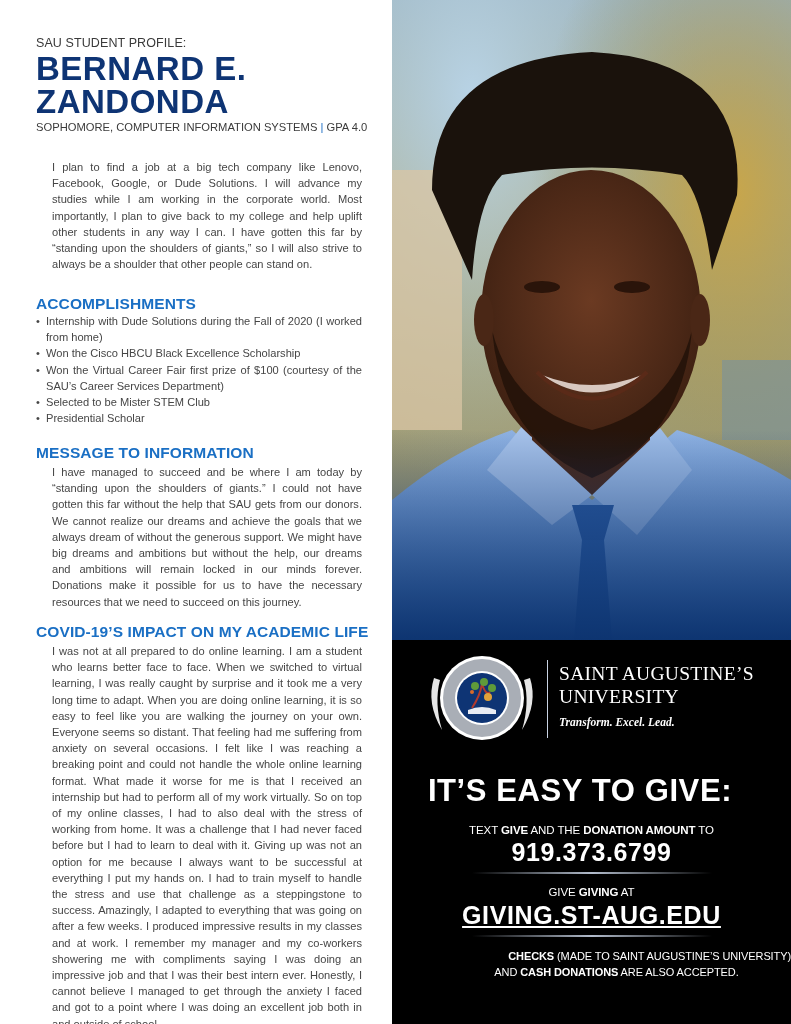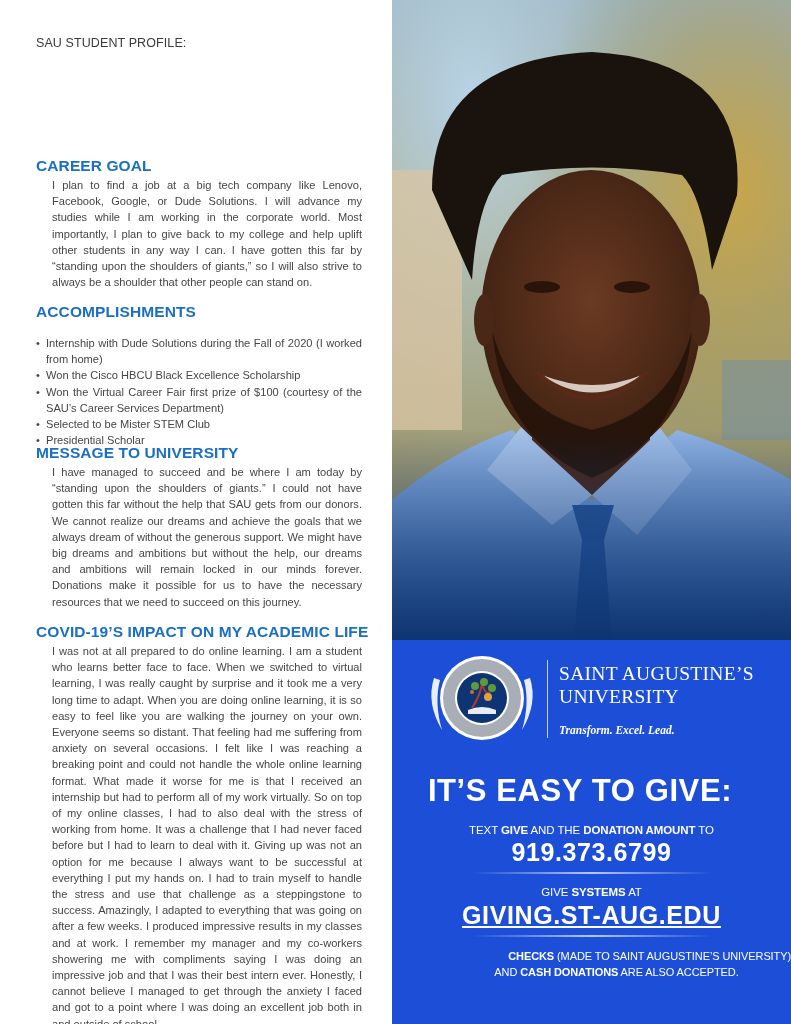--- a/index.html
+++ b/index.html
@@ -28,31 +28,31 @@
   .subline .sep { color: #1f6fc4; }
   h2.section {
     font-family: "Liberation Sans", sans-serif; font-weight: bold;
     color: #1a6fc4; font-size: 15.5px; line-height: 18px; margin: 0; letter-spacing: 0.1px;
     white-space: nowrap;
   }
   p.body {
     font-size: 11.1px; line-height: 16.2px; color: #454545; margin: 2px 0 0 16px;
     text-align: justify;
   }
-  ul.acc { list-style: none; margin: 14px 0 0 0; padding: 0; }
+  ul.acc { list-style: none; margin: 0 0 0 0; padding: 0; }
   ul.acc li {
     font-size: 11.1px; line-height: 16.2px; color: #454545; position: relative; padding-left: 10px;
     text-align: justify;
   }
   ul.acc li::before { content: "\2022"; position: absolute; left: 0; top: 0; color: #454545; }
   .sec { position: absolute; left: 36px; width: 326px; }
 
   .right {
     position: absolute; left: 392px; top: 0; width: 399px; height: 1024px;
-    overflow: hidden; background: #1d4ed8;
+    overflow: hidden; background: #000000;
   }
   .divider-line {
     position: absolute; left: 392px; top: 0; width: 2px; height: 1024px; background: #e8e8e8;
   }
   .photo {
     position: absolute; left: 0; top: 0; width: 399px; height: 640px; overflow: hidden;
     background: linear-gradient(180deg, #9fb6c6 0%, #b9b58e 30%, #a9a47a 55%, #8e8a66 100%);
   }
   .photo svg { position: absolute; left: 0; top: 0; }
   .photo-fade {
@@ -62,61 +62,69 @@
   .logo-row { position: absolute; left: 0; top: 648px; width: 399px; height: 100px; }
   .seal { position: absolute; left: 28px; top: 0; width: 124px; height: 100px; }
   .logo-vline { position: absolute; left: 155px; top: 12px; width: 1px; height: 78px; background: #c9d3e4; }
   .logo-text { position: absolute; left: 167px; top: 14px; color: #ffffff; }
   .univ-line {
     font-family: "Liberation Serif", "DejaVu Serif", serif; font-size: 19.5px; line-height: 23px;
     letter-spacing: 0.3px; margin: 0;
   }
   .tagline {
     font-family: "Liberation Serif", "DejaVu Serif", serif; font-style: italic; font-weight: bold;
-    font-size: 11.5px; margin-top: 16px;
+    font-size: 11.5px; margin-top: 8px;
   }
   .give-title {
     position: absolute; left: 0; top: 774px; width: 376px; text-align: center;
     color: #ffffff; font-weight: bold; font-size: 31px; letter-spacing: 0.6px; line-height: 34px;
   }
   .cta { position: absolute; left: 0; width: 399px; text-align: center; color: #ffffff; }
   .cta.small { font-size: 11.5px; line-height: 14px; letter-spacing: -0.1px; }
   .cta.big { font-weight: bold; font-size: 25px; line-height: 28px; letter-spacing: 0.6px; }
   .cta b { font-weight: bold; }
   .glow-line {
     position: absolute; left: 80px; width: 240px; height: 2px;
     background: linear-gradient(90deg, rgba(255,255,255,0) 0%, rgba(210,222,240,0.85) 50%, rgba(255,255,255,0) 100%);
   }
 </style>
 </head>
 <body>
 
 <div class="left">
   <div class="left-inner">
     <p class="kicker">SAU STUDENT PROFILE:</p>
+    <div class="name">
+      <div>BERNARD E.</div>
+      <div>ZANDONDA</div>
+    </div>
+    <div class="subline">
+      <span>SOPHOMORE, COMPUTER INFORMATION SYSTEMS</span>
+      <span class="sep">|</span>
+      <span>GPA 4.0</span>
+    </div>
   </div>
 
   <div class="sec" style="top:157px;">
-    <h2 class="section">CAREER GOAL</h2>
     <p class="body">I plan to find a job at a big tech company like Lenovo, Facebook, Google, or Dude Solutions. I will advance my studies while I am working in the corporate world. Most importantly, I plan to give back to my college and help uplift other students in any way I can. I have gotten this far by “standing upon the shoulders of giants,” so I will also strive to always be a shoulder that other people can stand on.</p>
   </div>
 
-  <div class="sec" style="top:303px;">
+  <div class="sec" style="top:295px;">
     <h2 class="section">ACCOMPLISHMENTS</h2>
     <ul class="acc">
       <li>Internship with Dude Solutions during the Fall of 2020 (I worked from home)</li>
       <li>Won the Cisco HBCU Black Excellence Scholarship</li>
       <li>Won the Virtual Career Fair first prize of $100 (courtesy of the SAU’s Career Services Department)</li>
       <li>Selected to be Mister STEM Club</li>
       <li>Presidential Scholar</li>
     </ul>
   </div>
 
   <div class="sec" style="top:444px;">
-    <h2 class="section">MESSAGE TO UNIVERSITY</h2>
+    <h2 class="section">MESSAGE TO INFORMATION</h2>
     <p class="body">I have managed to succeed and be where I am today by “standing upon the shoulders of giants.” I could not have gotten this far without the help that SAU gets from our donors. We cannot realize our dreams and achieve the goals that we always dream of without the generous support. We might have big dreams and ambitions but without the help, our dreams and ambitions will remain locked in our minds forever. Donations make it possible for us to have the necessary resources that we need to succeed on this journey.</p>
   </div>
 
   <div class="sec" style="top:623px;">
     <h2 class="section">COVID-19’S IMPACT ON MY ACADEMIC LIFE</h2>
     <p class="body">I was not at all prepared to do online learning. I am a student who learns better face to face.  When we switched to virtual learning, I was really caught by surprise and it took me a very long time to adapt. When you are doing online learning, it is so easy to feel like you are walking the journey on your own. Everyone seems so distant. That feeling had me suffering from anxiety on several occasions. I felt like I was reaching a breaking point and could not handle the whole online learning format. What made it worse for me is that I received an internship but had to perform all of my work virtually. So on top of my online classes, I had to also deal with the stress of working from home. It was a challenge that I had never faced before but I had to learn to deal with it. Giving up was not an option for me because I always want to be successful at everything I put my hands on.  I had to train myself to handle the stress and use that challenge as a steppingstone to success. Amazingly, I adapted to everything that was going on after a few weeks. I produced impressive results in my classes and at work. I remember my manager and my co-workers showering me with compliments saying I was doing an impressive job and that I was their best intern ever. Honestly, I cannot believe I managed to get through the anxiety I faced and got to a point where I was doing an excellent job both in and outside of school.</p>
   </div>
 </div>
 
 <div class="divider-line"></div>
@@ -204,21 +212,21 @@
   <div class="give-title">IT’S EASY TO GIVE:</div>
 
   <div class="cta small" style="top:823px;">
     <span>TEXT </span><b>GIVE</b><span> AND THE </span><b>DONATION AMOUNT</b><span> TO</span>
   </div>
   <div class="cta big" style="top:838px;">919.373.6799</div>
 
   <div class="glow-line" style="top:872px;"></div>
 
   <div class="cta small" style="top:885px;">
-    <span>GIVE </span><b>SYSTEMS</b><span> AT</span>
+    <span>GIVE </span><b>GIVING</b><span> AT</span>
   </div>
   <div class="cta big" style="top:901px;text-decoration:underline;">GIVING.ST-AUG.EDU</div>
 
   <div class="glow-line" style="top:935px;"></div>
 
   <div class="cta small" style="top:949px; font-size:11px;text-align:right;">
     <b>CHECKS</b><span> (MADE TO SAINT AUGUSTINE’S UNIVERSITY)</span>
   </div>
   <div class="cta small" style="top:965px; font-size:11px;padding-left:25px;">
     <span>AND </span><b>CASH DONATIONS</b><span> ARE ALSO ACCEPTED.</span>

